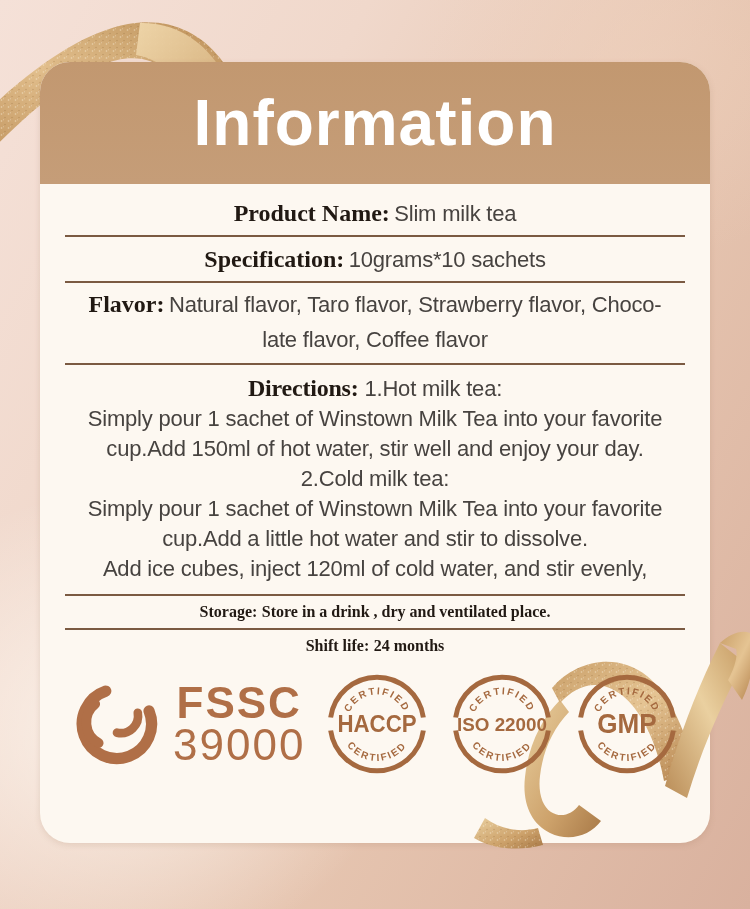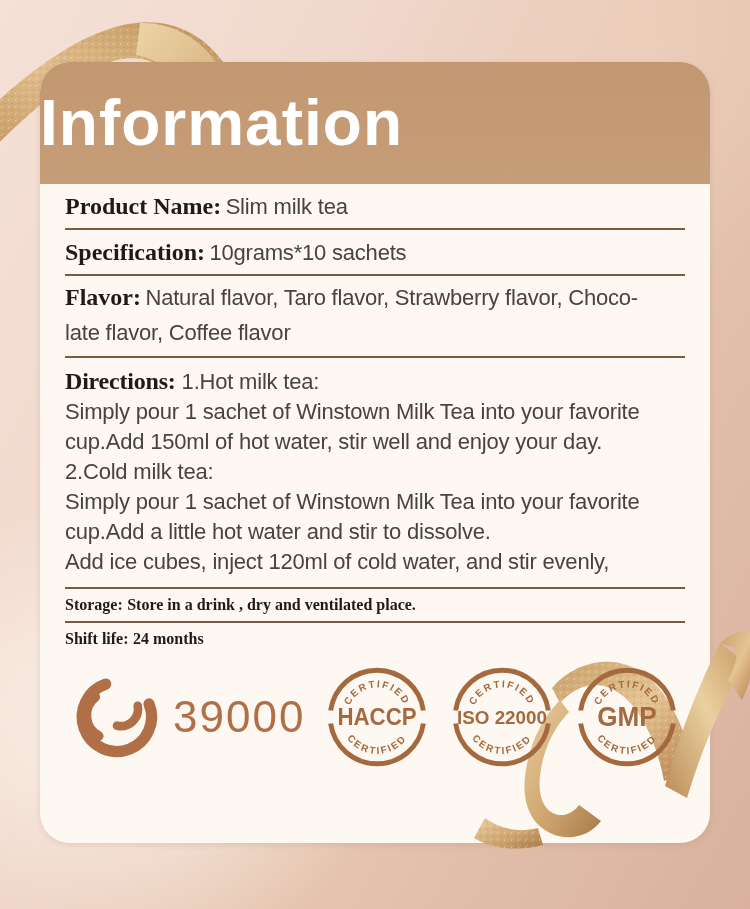--- a/index.html
+++ b/index.html
@@ -12,27 +12,27 @@
       linear-gradient(118deg,#f5e1d8 0%,#f0d8cb 30%,#e6c5b0 62%,#d9b19e 100%);
   }
   .ribbon-tl{position:absolute;left:0;top:0;z-index:0;}
   .card{
     position:absolute;left:40px;top:62px;width:670px;height:781px;
     background:#fdf8f1;border-radius:30px;box-shadow:0 2px 6px rgba(150,110,85,.18);
   }
   .card-header{
     height:122px;border-radius:30px 30px 0 0;
     background:linear-gradient(180deg,#c29870 0%,#c59d78 100%);
-    display:flex;align-items:center;justify-content:flex-start;
+    display:flex;align-items:center;justify-content:center;
   }
   .card-header h1{
     margin:0;color:#ffffff;font-size:64px;font-weight:bold;letter-spacing:1px;
     font-family:"Liberation Sans",sans-serif;
   }
-  .content{padding:0 25px;}
+  .content{padding:7px 25px;text-align:center;}
   .rule{height:2px;background:#7b5a42;}
   .serif{font-family:"Liberation Serif",serif;font-weight:bold;color:#211913;}
   .lbl{font-size:24px;}
   .val{font-size:22px;color:#474340;letter-spacing:-0.2px;}
   .row{padding:9px 0 8px;white-space:nowrap;}
   .row-flavor{padding:5px 0 7px;line-height:33px;white-space:nowrap;}
   .row-directions{padding:8px 0 10px;}
   .dir-line{font-size:22px;color:#474340;line-height:30px;letter-spacing:-0.2px;white-space:nowrap;}
   .dir-first{line-height:31px;}
   .row-serifline{padding:7px 0;white-space:nowrap;}
@@ -129,20 +129,21 @@
 
         <div class="fssc">
           <svg width="104" height="104" viewBox="0 0 120 120">
             <g fill="none" stroke="#b06f47" stroke-linecap="round">
               <path d="M47 22 A 40 40 0 1 0 97 45" stroke-width="13"></path>
               <path d="M39 82 A 27 27 0 0 1 35 37" stroke-width="11"></path>
               <path d="M60 70 A 20 20 0 0 0 84 47" stroke-width="10"></path>
             </g>
           </svg>
           <div class="fssc-text">
+            <div class="fssc-l1">FSSC</div>
             <div class="fssc-l2">39000</div>
           </div>
         </div>
 
         <svg class="badge" viewBox="0 0 120 120">
           <g stroke="#a5693f" stroke-width="5.5" fill="none">
             <path d="M8.5 52.8 A52 52 0 0 1 111.5 52.8"></path>
             <path d="M8.5 67.2 A52 52 0 0 0 111.5 67.2"></path>
           </g>
           <defs>

